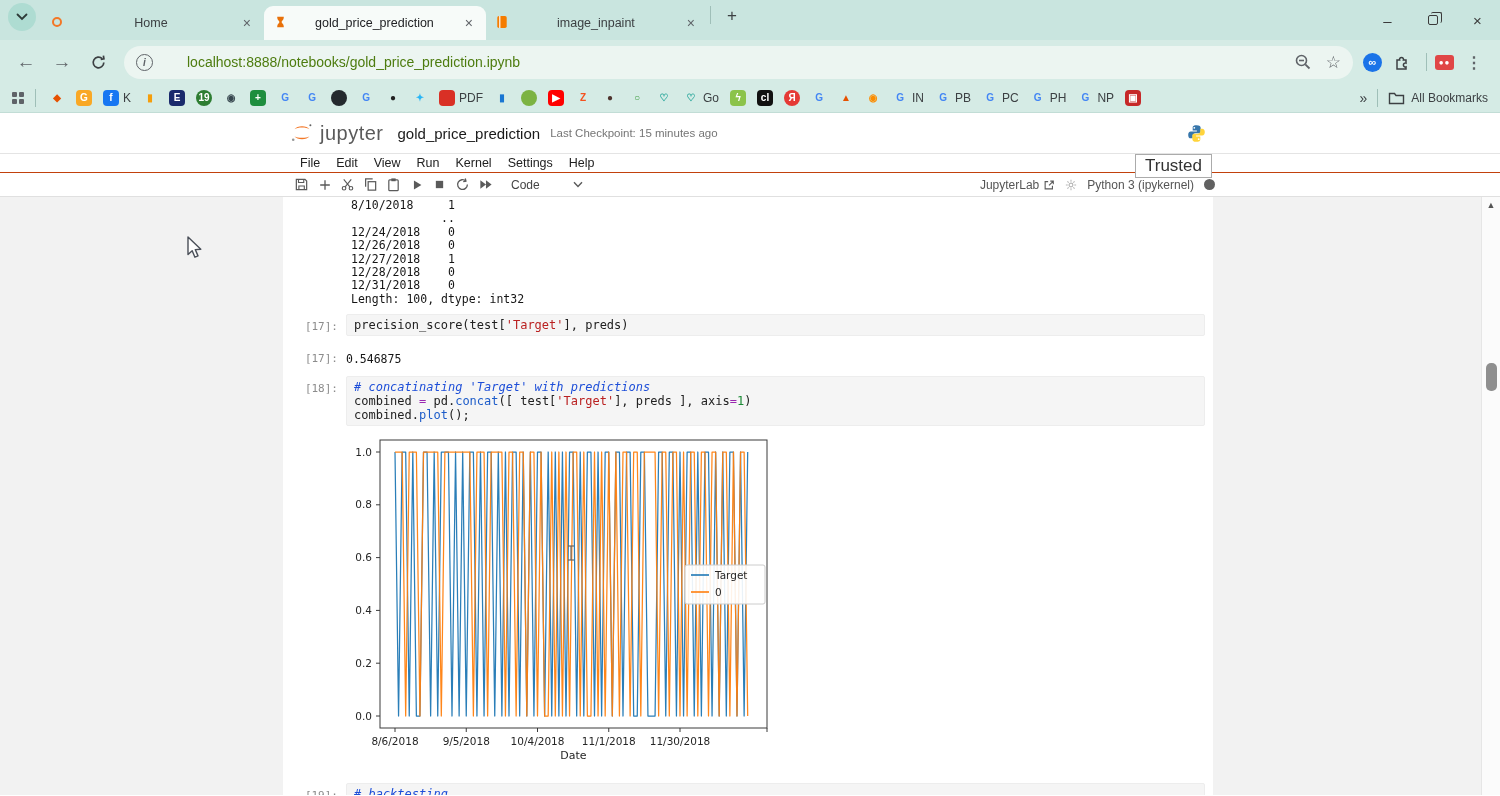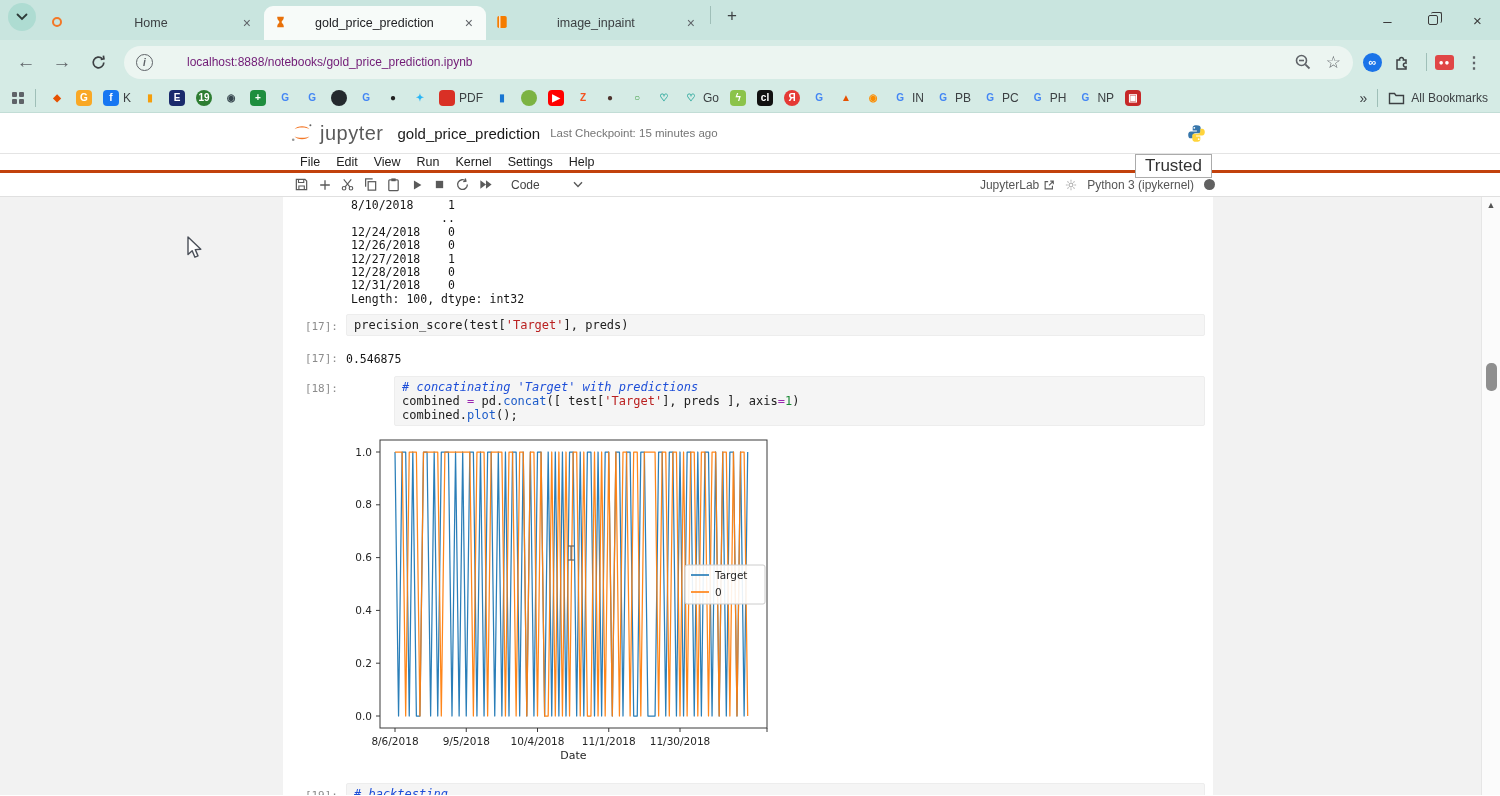--- a/index.html
+++ b/index.html
@@ -26,21 +26,21 @@
   .restore-box:before{content:"";position:absolute;left:2px;top:-4px;width:10px;height:10px;
                       border:1.4px solid #3a3a3a;border-left:none;border-bottom:none;border-radius:2px;}
 
   .navbar{height:44px;background:#d5ebe5;display:flex;align-items:center;padding:0 10px;gap:4px;}
   .nav-icon{width:32px;height:32px;display:flex;align-items:center;justify-content:center;
             color:#5f6368;font-size:19px;border-radius:50%;}
   .urlpill{flex:1;height:33px;background:#ecf5f1;border-radius:17px;display:flex;align-items:center;
            padding:0 12px;margin:0 6px;gap:10px;min-width:0;}
   .url-info{width:17px;height:17px;border:1.6px solid #5f6368;border-radius:50%;color:#5f6368;
             font-size:10px;display:flex;align-items:center;justify-content:center;font-style:italic;font-weight:bold;}
-  .urltext{font-size:12px;color:#701a75;flex:1;white-space:nowrap;overflow:hidden;padding-left:24px;}
+  .urltext{font-size:14px;color:#4d7c0f;flex:1;white-space:nowrap;overflow:hidden;padding-left:24px;}
   .pill-icons{display:flex;gap:14px;align-items:center;color:#5f6368;}
   .ext-blue{width:19px;height:19px;border-radius:50%;background:#1a73e8;color:#fff;font-size:11px;
             display:flex;align-items:center;justify-content:center;font-weight:bold;}
   .ext-red{width:19px;height:15px;border-radius:3px;background:#e04646;color:#fff;font-size:8px;
            display:flex;align-items:center;justify-content:center;letter-spacing:1px;}
   .vsep{width:1px;height:18px;background:#9fbfb8;margin:0 4px;}
   .kebab{font-size:16px;color:#5f6368;font-weight:bold;}
 
   .bookmarksbar{height:29px;background:#d5ebe5;display:flex;align-items:center;padding:0 12px;gap:7px;
                 font-size:12px;color:#3c4043;border-bottom:1px solid #c2ddd6;}
@@ -56,21 +56,21 @@
   
   .jheader{height:41px;background:#fff;display:flex;align-items:center;padding-left:290px;
            border-bottom:1px solid #e4e4e4;position:relative;}
   .jlogo{display:flex;align-items:center;gap:6px;}
   .jlogo-text{font-size:20px;color:#5a5a5a;letter-spacing:0.5px;}
   .jtitle{font-size:15px;color:#1a1a1a;margin-left:14px;}
   .jcheckpoint{font-size:11.5px;color:#757575;margin-left:10px;}
   .python-fav{position:absolute;left:1187px;top:11px;}
 
   .menubar{height:19px;display:flex;align-items:center;gap:0;padding-left:292px;font-size:12.5px;
-           color:#212121;position:relative;border-bottom:3px solid #c2410c;}
+           color:#212121;position:relative;border-bottom:1px solid #c2410c;}
   .menuitem{padding:0 8px;cursor:pointer;}
   .trusted{position:absolute;right:288px;top:0px;border:1px solid #ababab;background:#fff;
            font-size:17px;color:#333;padding:1px 9px;}
 
   .jtoolbar{height:24px;display:flex;align-items:center;padding-left:290px;border-bottom:1px solid #e0e0e0;
             font-size:12px;color:#555;position:relative;}
   .tbtn{width:23px;height:20px;display:flex;align-items:center;justify-content:center;cursor:pointer;}
   .celltype{display:flex;align-items:center;gap:33px;margin-left:14px;cursor:pointer;color:#444;}
   .jtool-right{position:absolute;right:285px;display:flex;align-items:center;gap:10px;color:#555;}
   .jlab-link{display:flex;align-items:center;gap:4px;cursor:pointer;}
@@ -426,21 +426,21 @@
         <div class="cellrow">
           <div class="prompt">[17]:</div>
           <div class="input">
             <pre class="code"><span class="tk-p">precision_score(test[</span><span class="tk-s">'Target'</span><span class="tk-p">], preds)</span></pre>
           </div>
         </div>
         <div class="cellrow">
           <div class="prompt">[17]:</div>
           <pre class="outtext">0.546875</pre>
         </div>
-        <div class="cellrow" style="margin-bottom: 8px; gap: 48px;">
+        <div class="cellrow" style="margin-bottom: 8px;">
           <div class="prompt">[18]:</div>
           <div class="input">
             <pre class="code"><span class="tk-c"># concatinating 'Target' with predictions</span>
 <span class="tk-p">combined </span><span class="tk-o">=</span><span class="tk-p"> pd.</span><span class="tk-f">concat</span><span class="tk-p">([ test[</span><span class="tk-s">'Target'</span><span class="tk-p">], preds ], axis</span><span class="tk-o">=</span><span class="tk-n">1</span><span class="tk-p">)</span>
 <span class="tk-p">combined.</span><span class="tk-f">plot</span><span class="tk-p">();</span></pre>
           </div>
         </div>
         <div class="cellrow" style="margin-bottom: 10px;">
           <div class="figpad"></div>
           <div id="figure"><svg width="450" height="335" viewBox="0 0 450 335" style="font-family: &quot;DejaVu Sans&quot;, sans-serif;">

